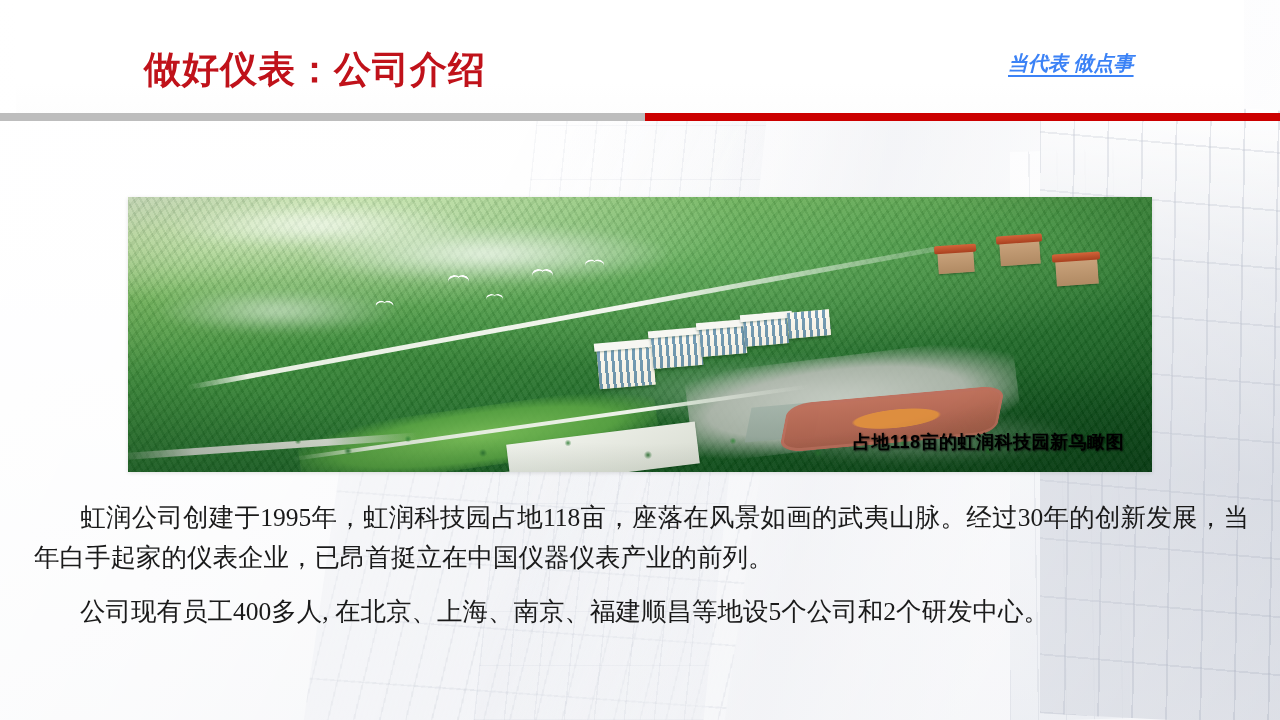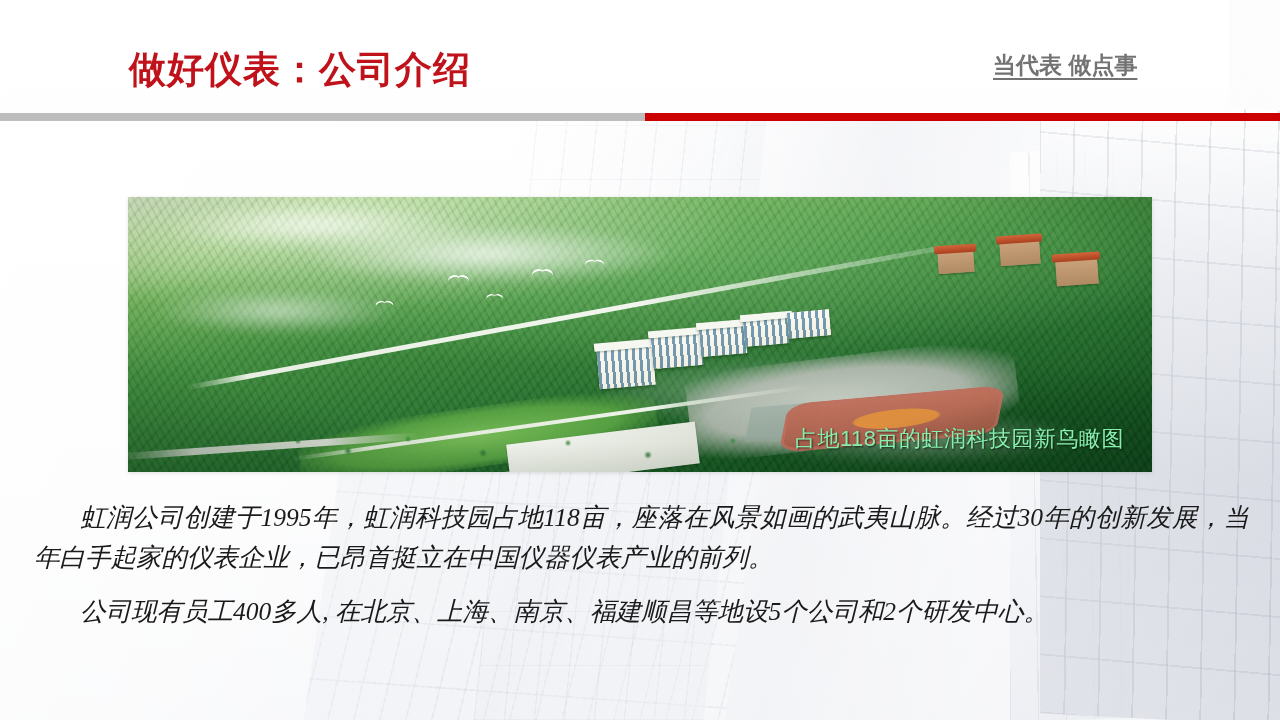--- a/index.html
+++ b/index.html
@@ -62,21 +62,21 @@
     background:
       repeating-linear-gradient(89deg, rgba(158,166,184,0.26) 0px, rgba(158,166,184,0.26) 1.4px, rgba(255,255,255,0) 1.4px, rgba(255,255,255,0) 28px),
       linear-gradient(180deg, rgba(255,255,255,0.7), rgba(222,226,234,0.7));
   }
   .bg-sheen {
     position:absolute; inset:0;
     background:linear-gradient(115deg, rgba(255,255,255,0.92) 0%, rgba(255,255,255,0.62) 30%, rgba(255,255,255,0.25) 50%, rgba(255,255,255,0.45) 72%, rgba(255,255,255,0.2) 100%);
   }
 
   
-  .header { position:absolute; left:1px; top:0; width:1228px; height:118px; }
+  .header { position:absolute; left:16px; top:0; width:1228px; height:118px; }
   .header-bg {
     position:absolute; inset:0;
     background:linear-gradient(180deg,#ffffff 0%, #ffffff 70%, #fdfdfd 100%);
   }
   .page-title {
     position:absolute; left:128px; top:45px;
     font-size:37px; font-weight:bold; letter-spacing:1px;
     color:#C0121A;
     white-space:nowrap;
     font-family:"Liberation Sans", sans-serif;
@@ -138,22 +138,22 @@
     letter-spacing:1px;
     font-family:"Liberation Serif", serif;
   }
   .logo-subtext {
     position:absolute; left:0; right:0; top:60px;
     text-align:center;
     font-size:4px; color:#b8452c; letter-spacing:.5px;
   }
   .slogan {
     position:absolute; left:992px; top:50px;
-    font-size:23px; font-weight:bold; 
-    color:#737373;
+    font-size:20px; font-weight:bold; font-style:italic;
+    color:#3b82f6;
     text-decoration:underline;
     text-underline-offset:5px;
     white-space:nowrap;
   }
   
   .rule { position:absolute; left:0; top:113px; width:1280px; height:8px; }
   .rule-gray { position:absolute; left:0; top:0; width:645px; height:8px; background:#BDBDBD; }
   .rule-red  { position:absolute; left:645px; top:0; width:635px; height:8px; background:#CC0000; }
 
   
@@ -277,40 +277,40 @@
       radial-gradient(circle 5px at 290px 14px, #2f7c34 0%, rgba(47,124,52,0) 70%),
       radial-gradient(circle 6px at 370px 26px, #276b2d 0%, rgba(39,107,45,0) 70%),
       radial-gradient(circle 5px at 455px 12px, #35873a 0%, rgba(53,135,58,0) 70%),
       radial-gradient(circle 6px at 540px 24px, #2a7030 0%, rgba(42,112,48,0) 70%),
       radial-gradient(circle 5px at 625px 14px, #2f7c34 0%, rgba(47,124,52,0) 70%),
       radial-gradient(circle 6px at 710px 22px, #276b2d 0%, rgba(39,107,45,0) 70%);
     opacity:.9;
   }
   .photo-caption {
     position:absolute; right:28px; bottom:18px;
-    font-size:22px; font-weight:normal; color:#86efac;
+    font-size:18px; font-weight:bold; color:#000000;
     text-shadow:1px 1px 2px rgba(0,0,0,.65);
     letter-spacing:.5px;
     white-space:nowrap;
   }
   .photo-vig {
     position:absolute; inset:0;
     background:radial-gradient(ellipse 85% 90% at 50% 40%, rgba(0,0,0,0) 55%, rgba(0,30,8,0.3) 100%);
   }
 
   
   .body-copy {
     position:absolute; left:34px; top:498px; width:1215px;
     font-family:"Liberation Serif", serif;
     font-size:25.5px;
     color:#1a1a1a;
     line-height:40px;
     letter-spacing:0px;
   }
-  .para { margin:0; text-align:justify;font-style:italic; }
+  .para { margin:0; text-align:justify; }
   .para + .para { margin-top:14px; }
   .indent { display:inline-block; width:46px; }
 </style>
 </head>
 <body>
 
 <div class="slide">
 
   <div class="bg-wash"></div>
   <div class="tower-a"></div>

